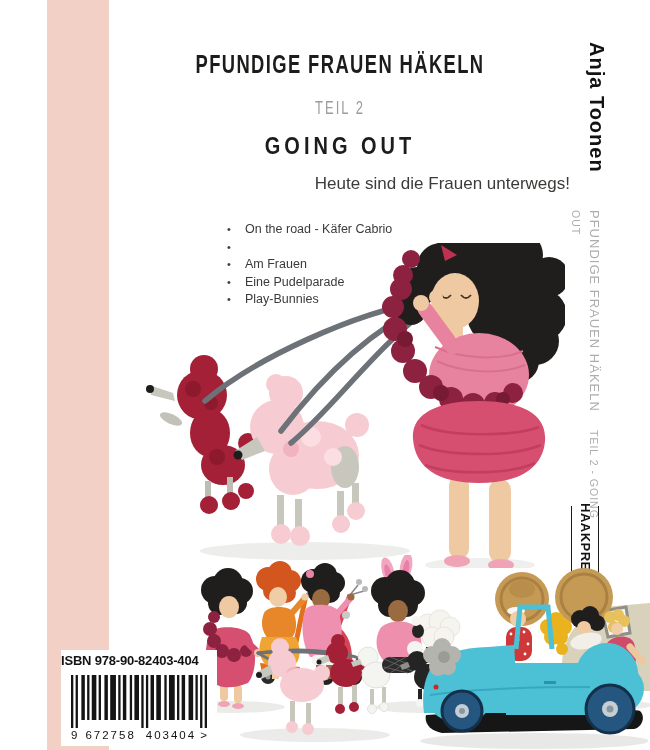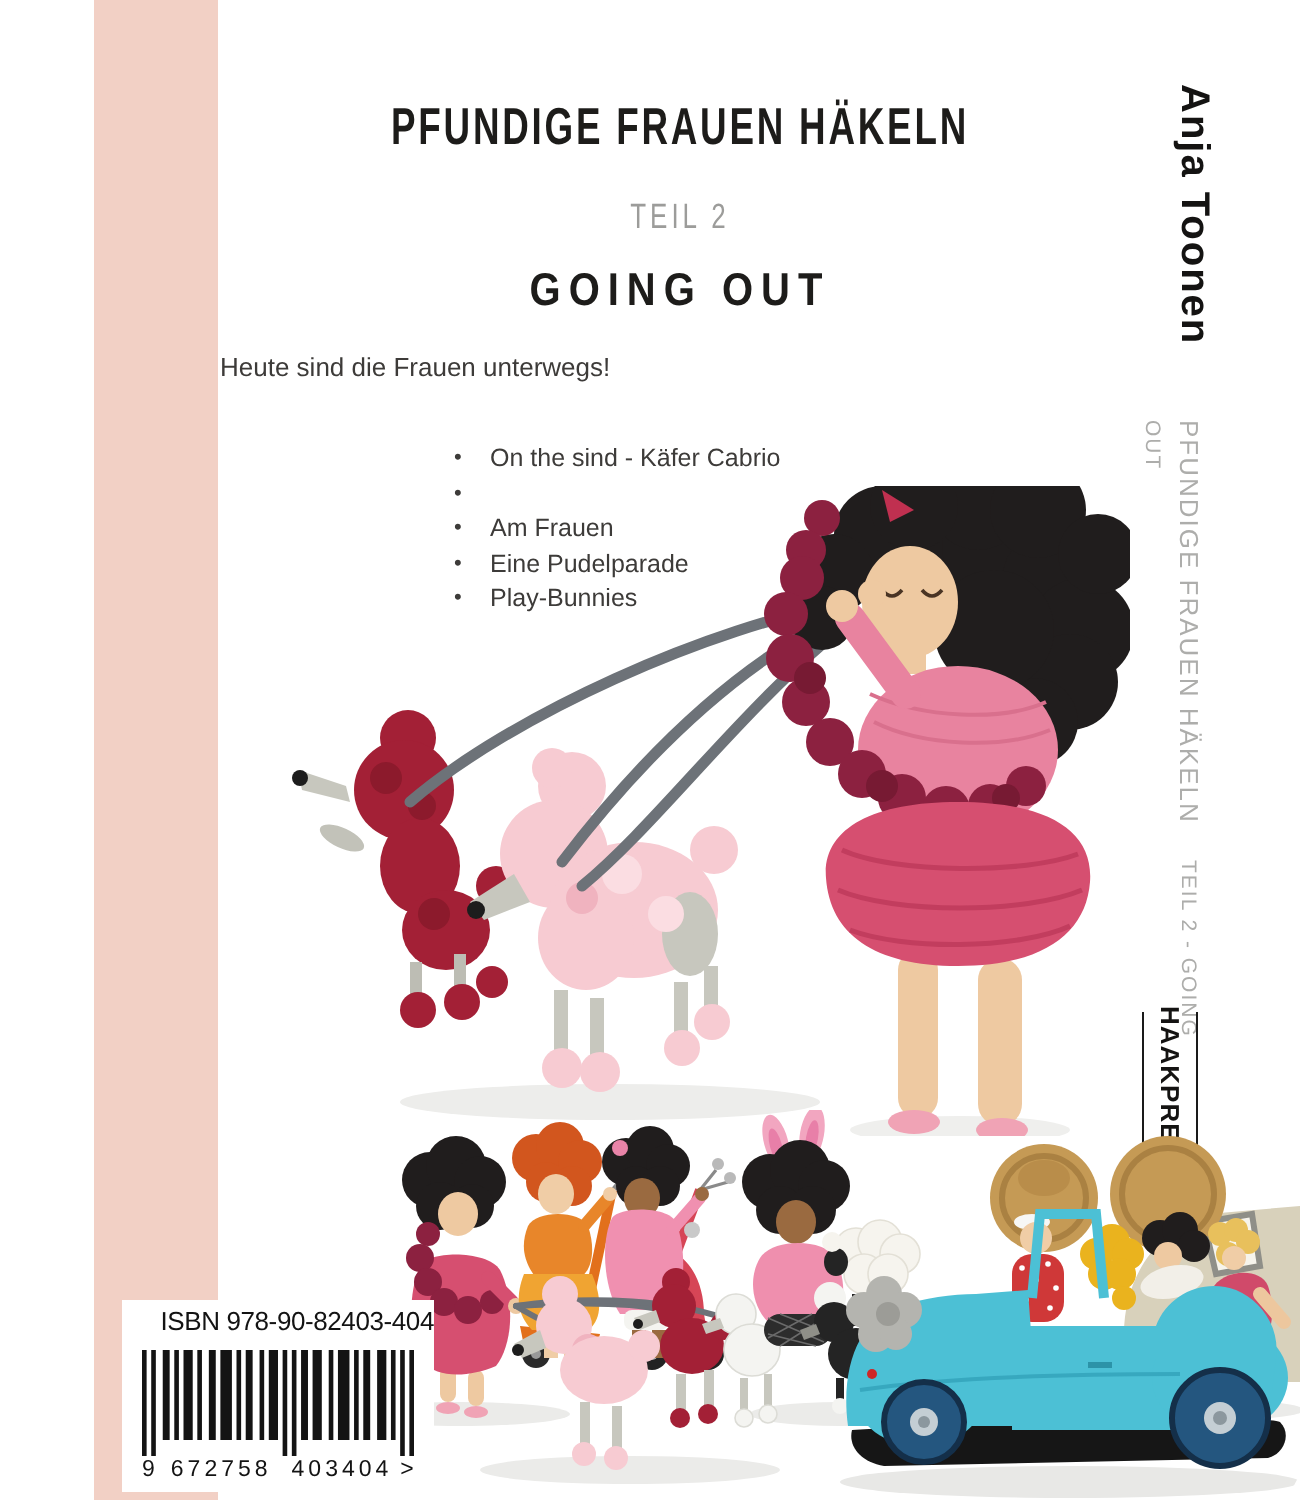--- a/index.html
+++ b/index.html
@@ -8,38 +8,38 @@
   .abs{position:absolute;}
   
   .pink-strip{left:47px;top:0;width:62px;height:750px;background:#f2d0c5;}
   
   .title{left:110px;top:50px;width:460px;text-align:center;font-size:20px;font-weight:700;
          letter-spacing:1.5px;color:#1d1c1a;transform:scale(.92,1.3);transform-origin:center top;white-space:nowrap;}
   .edition{left:110px;top:98px;width:460px;text-align:center;font-size:13px;font-weight:400;
          letter-spacing:2px;color:#9c9c9a;transform:scaleY(1.35);transform-origin:center top;}
   .section{left:110px;top:133px;width:460px;text-align:center;font-size:20px;font-weight:700;
          letter-spacing:4px;color:#1d1c1a;transform:scaleY(1.15);transform-origin:center top;}
-  .intro{left:110px;top:174px;width:460px;text-align:left;font-size:13px;line-height:20px;color:#3d3b39;}
+  .intro{left:110px;top:174px;width:460px;text-align:right;font-size:17px;line-height:20px;color:#3d3b39;}
   .contents{left:227px;top:221px;width:260px;font-size:12.5px;line-height:17.5px;color:#3d3b39;}
   .contents .row{display:flex;}
   .contents .bl{width:18px;color:#3d3b39;font-size:11px;}
   
   .v{writing-mode:vertical-rl;}
   .author{left:572px;top:42px;width:36px;height:150px;font-size:20px;font-weight:700;
           letter-spacing:1px;color:#141312;}
   .series{left:577px;top:210px;width:26px;height:310px;color:#adadab;}
   .series .s1{font-size:13px;letter-spacing:1px;transform:scaleX(1.02);}
   .series .s2{font-size:10.5px;letter-spacing:1px;margin-inline-start:14px;}
   .haakpret{left:571px;top:506px;width:26px;height:70px;border-left:1.5px solid #1a1a1a;
             border-right:1.5px solid #1a1a1a;display:flex;align-items:center;justify-content:center;
             font-size:13px;font-weight:700;letter-spacing:.5px;color:#141312;}
   
   .isbn-box{left:61px;top:650px;width:156px;height:96px;background:#ffffff;}
-  .isbn-text{position:absolute;top:3px;left:0;width:100%;text-align:right;font-size:13px;
-             font-weight:400;letter-spacing:-0.2px;color:#131313;}
+  .isbn-text{position:absolute;top:3px;left:0;width:100%;text-align:left;font-size:13px;
+             font-weight:700;letter-spacing:-0.2px;color:#131313;}
   .bars{position:absolute;left:10px;top:25px;}
   .digits{position:absolute;left:10px;top:79px;width:140px;font-size:11.5px;color:#131313;
           display:flex;letter-spacing:2px;}
   .digits .d0{margin-right:6px;}
   .digits .d1{margin-right:10px;}
   .digits .d2{margin-right:4px;}
   .digits .dm{letter-spacing:0;}
   svg{display:block;}
 </style>
 </head>
@@ -53,21 +53,21 @@
   <div class="abs edition">TEIL 2</div>
   <div class="abs section">GOING OUT</div>
 
   <div class="abs intro">
     <div>Heute sind die Frauen unterwegs!</div>
   </div>
 
   <div class="abs contents">
     <div class="row">
         <span class="bl">•</span>
-        <span>On the sind - Käfer Cabrio</span>
+        <span>On the road - Käfer Cabrio</span>
       </div>
     <div class="row">
         <span class="bl">•</span>
       </div>
     <div class="row">
         <span class="bl">•</span>
         <span>Am Frauen</span>
       </div>
     <div class="row">
         <span class="bl">•</span>

